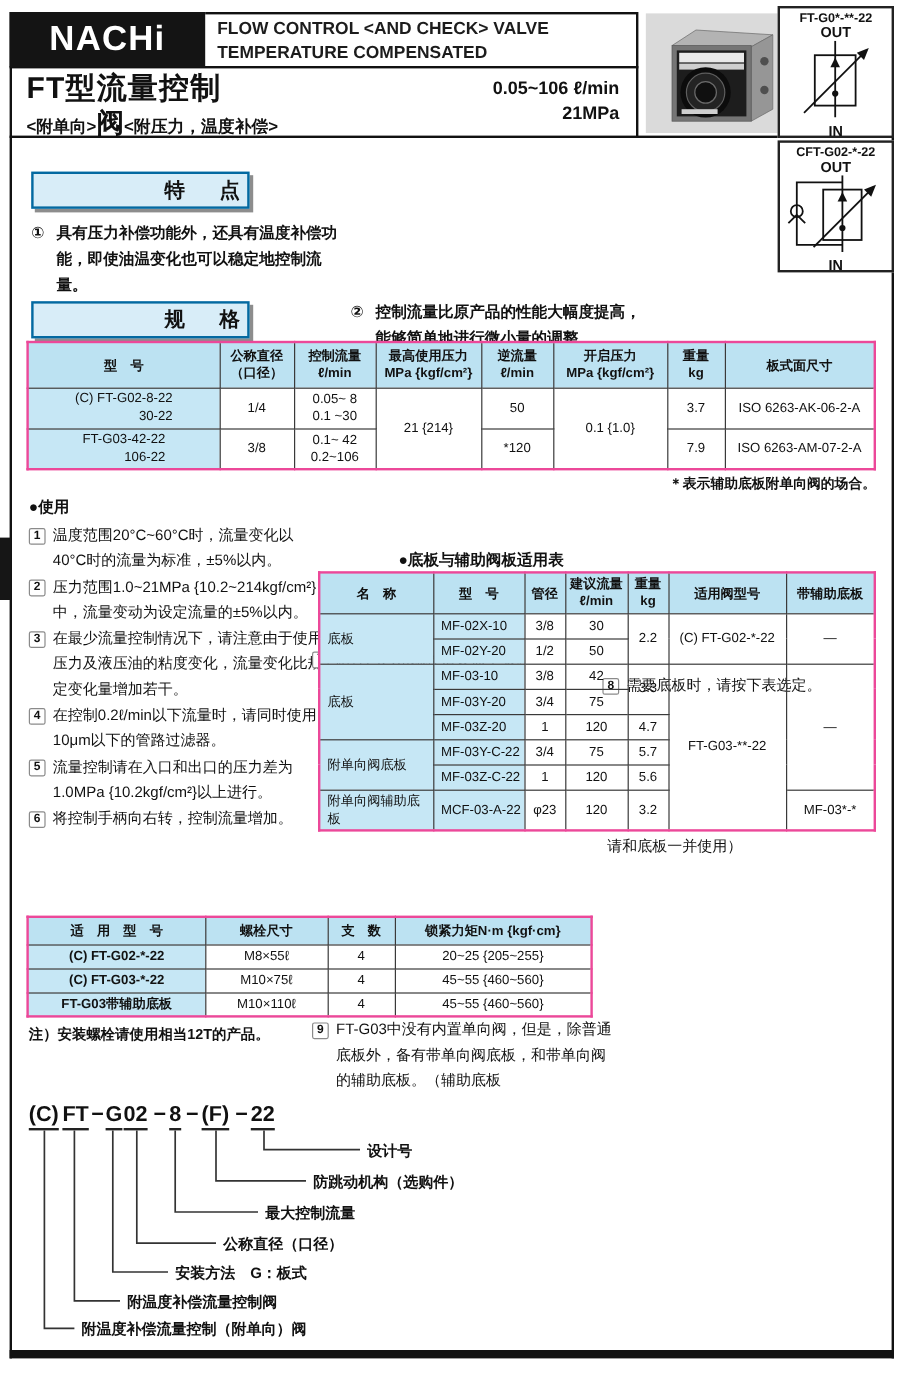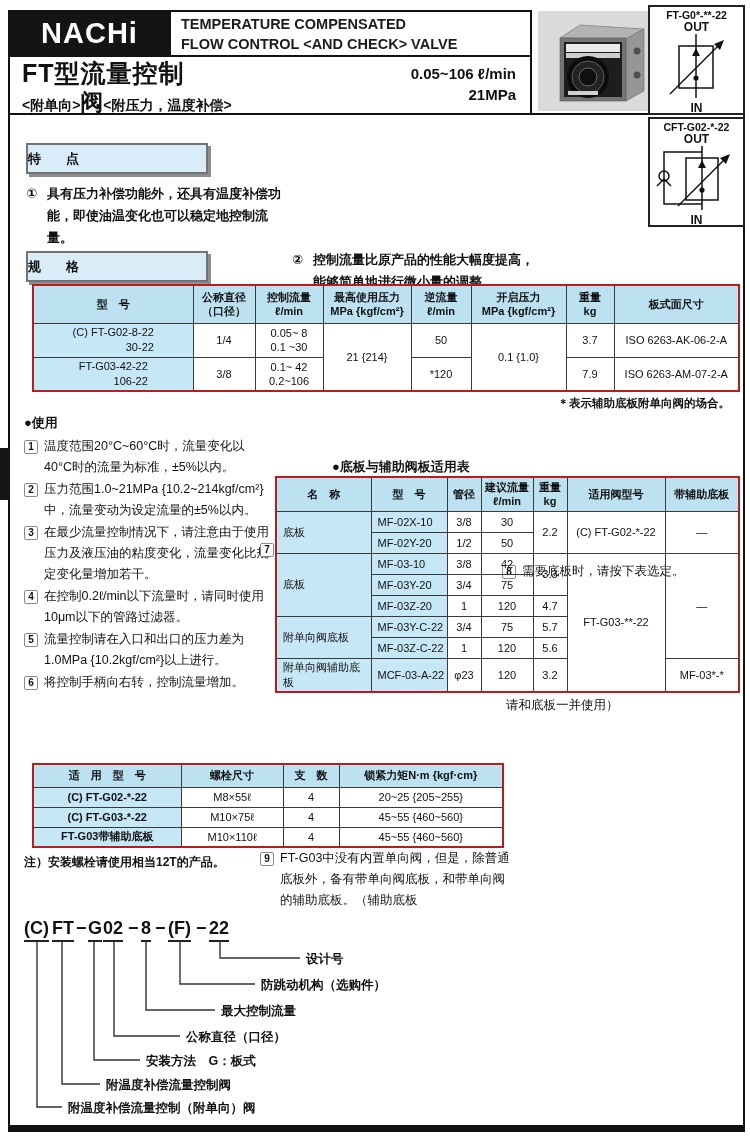--- a/index.html
+++ b/index.html
@@ -39,40 +39,40 @@
   .photo { left:538px; top:11px; width:118px; height:100px; }
 
   
   .diag { width:97px; border:2px solid #222; background:#fff; }
   .diag1 { left:648px; top:5px; height:110px; }
   .diag2 { left:648px; top:117px; height:110px; }
   .diag-label { text-align:center; font-size:10.5px; font-weight:600; padding-top:2px; }
   .diag-out, .diag-in { text-align:center; font-size:12px; font-weight:bold; line-height:13px; }
 
   
-  .sec-box { background:#d8edf8; border:2px solid #737373; box-shadow:3px 3px 0 #8d8d8d;
-    display:flex; align-items:center; justify-content:flex-start;
-    font-size:13px; font-weight:bold; }
+  .sec-box { background:#d8edf8; border:2px solid #0369a1; box-shadow:3px 3px 0 #8d8d8d;
+    display:flex; align-items:center; justify-content:flex-end;
+    font-size:17px; font-weight:bold; }
   .sec-feat  { left:26px; top:143px; width:182px; height:31px; }
   .sec-spec  { left:26px; top:251px; width:182px; height:31px; }
   .sec-model { left:26px; top:886px; width:200px; height:32px; }
 
   
   .feat { font-size:13px; line-height:22px; font-weight:600; position:relative; padding-left:21px; }
   .feat .cnum { position:absolute; left:0; top:0; }
   .feat1 { left:26px; top:183px; width:256px; }
   .feat2 { left:292px; top:183px; width:254px; }
 
   
   table { border-collapse:collapse; table-layout:fixed; }
   td { border:1px solid #3a3a3a; text-align:center; vertical-align:middle;
        font-size:11px; padding:1px 2px; }
   .th { background:#bce2f2; font-weight:600; }
   .blue { background:#c6e7f5; }
-  .outer { border:2px solid #b91c1c;margin-left:10px; }
+  .outer { border:2px solid #ec4899; }
   .lft { text-align:left; padding-left:6px; }
 
   .spec-table { left:22px; top:284px; }
   .spec-table td { height:34px; }
   .spec-table .hrow td { height:38px; }
   .mcell { display:inline-block; text-align:right; line-height:15px; font-size:11px; }
   .two { line-height:14px; }
   .spec-note { left:440px; top:396px; width:290px; text-align:right;
     font-size:11.5px; font-weight:600; }
 
@@ -115,22 +115,22 @@
   <div class="abs bottom-bar"></div>
   <div class="abs hline1"></div>
   <div class="abs hline2"></div>
   <div class="abs vline530"></div>
   <div class="abs side-tab"></div>
 
   <div class="abs nachi-box">
     <span>NACHi</span>
   </div>
   <div class="abs en-title">
+    <div>FLOW CONTROL &lt;AND CHECK&gt; VALVE</div>
     <div>TEMPERATURE COMPENSATED</div>
-    <div>FLOW CONTROL &lt;AND CHECK&gt; VALVE</div>
   </div>
   <div class="abs cn-title">
     <div class="cn-main">FT型流量控制</div>
     <div class="cn-sub">
       <span class="sm">&lt;附单向&gt;</span><span class="big">阀</span><span class="sm">&lt;附压力，温度补偿&gt;</span>
     </div>
     <div class="flow-specs">
       <div>0.05~106 ℓ/min</div>
       <div>21MPa</div>
     </div>

